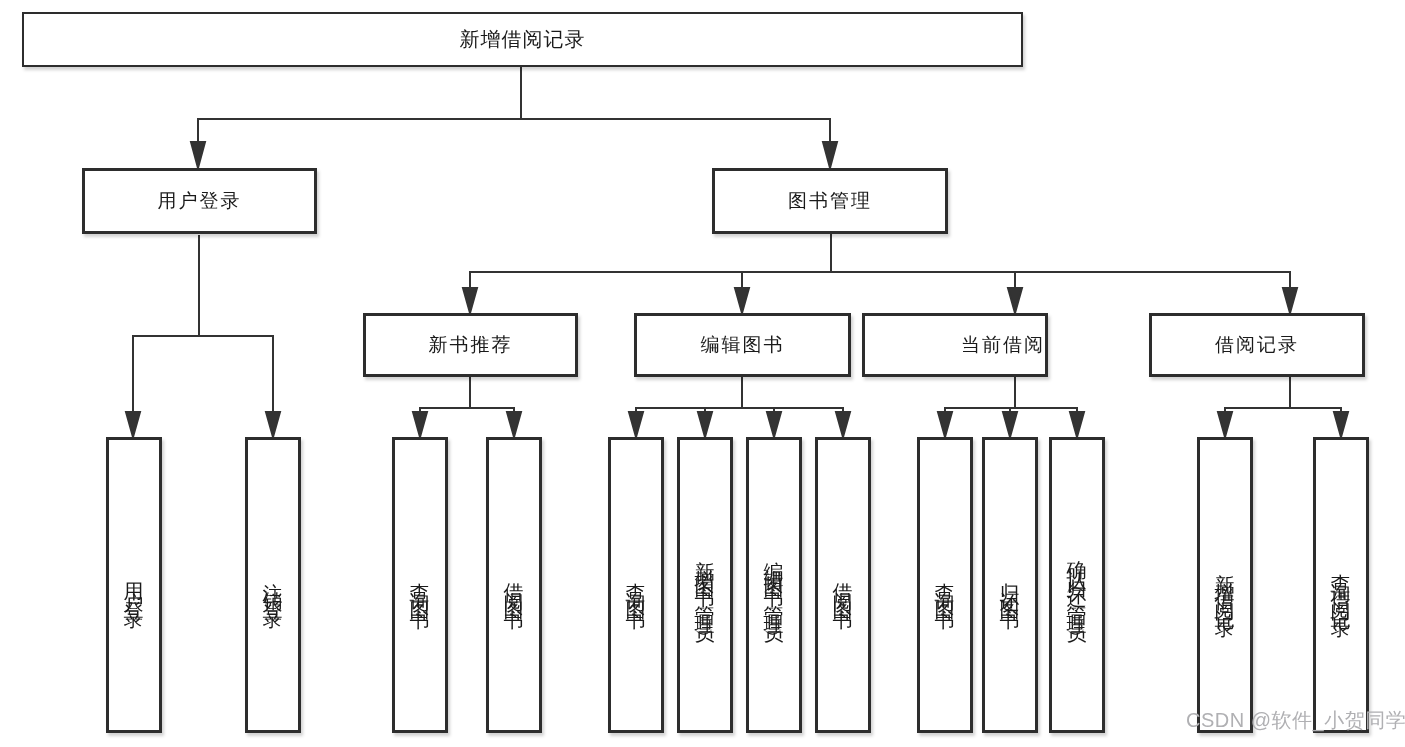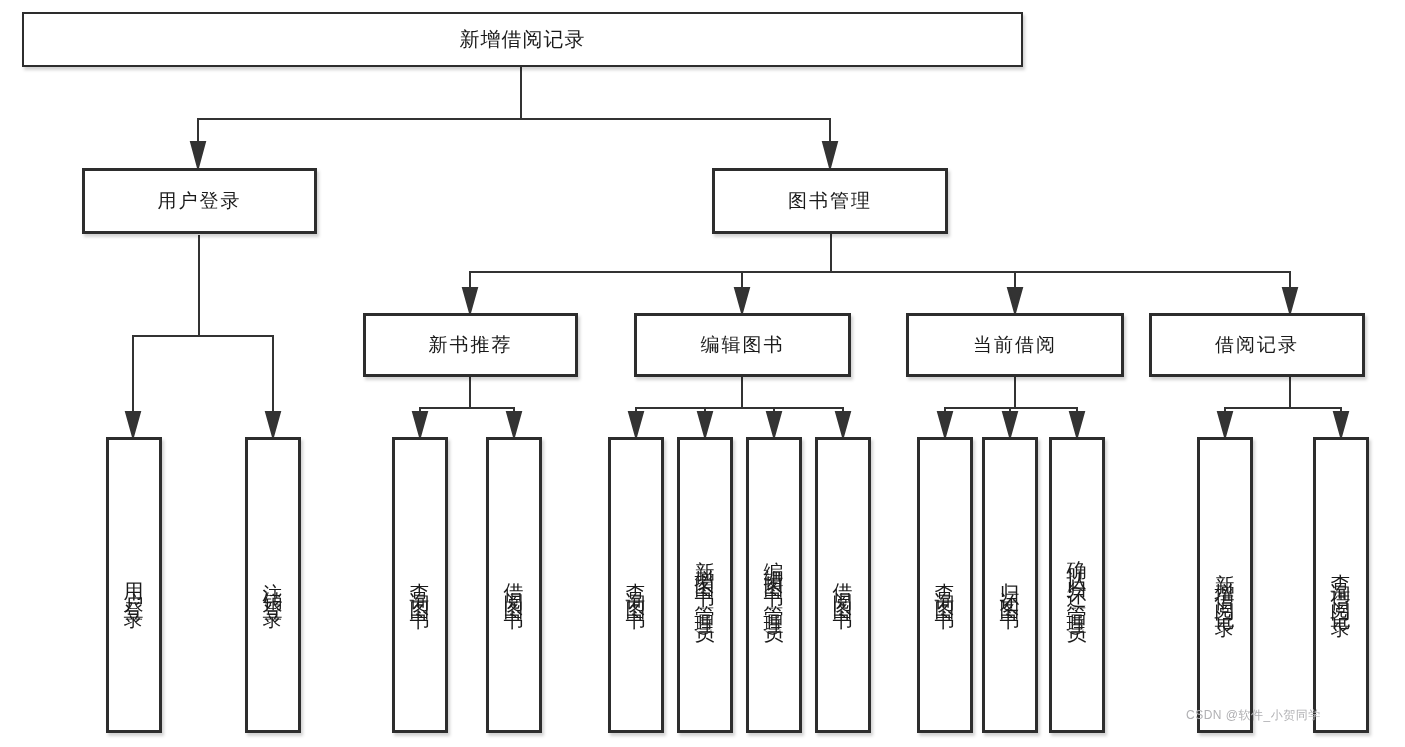--- a/index.html
+++ b/index.html
@@ -17,21 +17,21 @@
   .h-label{font-size:19px;letter-spacing:2px;white-space:nowrap;}
   .root-label{font-size:20px;letter-spacing:1px;}
   .v-label{
     writing-mode:vertical-rl;text-orientation:mixed;
     font-size:20px;letter-spacing:9px;line-height:1;white-space:nowrap;
   }
   .leaf{width:56px;top:437px;height:296px;}
   .lvl3{top:313px;height:64px;}
   .watermark{
     position:absolute;left:1186px;top:707px;z-index:5;
-    font-size:12px;letter-spacing:0.5px;color:#b0b0b3;white-space:nowrap;
+    font-size:20px;letter-spacing:0.5px;color:#b0b0b3;white-space:nowrap;
   }
 </style>
 </head>
 <body>
 
 <div class="canvas">
 
   <svg class="wires" viewBox="0 0 1405 747" xmlns="http://www.w3.org/2000/svg">
     <g stroke="#333333" stroke-width="2" fill="#333333">
 
@@ -120,21 +120,21 @@
   <div class="node lvl3" style="left:363px;width:215px;">
     <span class="h-label">新书推荐</span>
   </div>
 
   <div class="node" style="left:712px;top:168px;width:236px;height:66px;">
     <span class="h-label">图书管理</span>
   </div>
   <div class="node lvl3" style="left:634px;width:217px;">
     <span class="h-label">编辑图书</span>
   </div>
-  <div class="node lvl3" style="left:906px;width:218px;">
+  <div class="node lvl3" style="left:862px;width:186px;justify-content:flex-end;">
     <span class="h-label">当前借阅</span>
   </div>
   <div class="node lvl3" style="left:1149px;width:216px;">
     <span class="h-label">借阅记录</span>
   </div>
 
   <div class="node leaf" style="left:106px;">
     <span class="v-label">用户登录</span>
   </div>
   <div class="node leaf" style="left:245px;">

